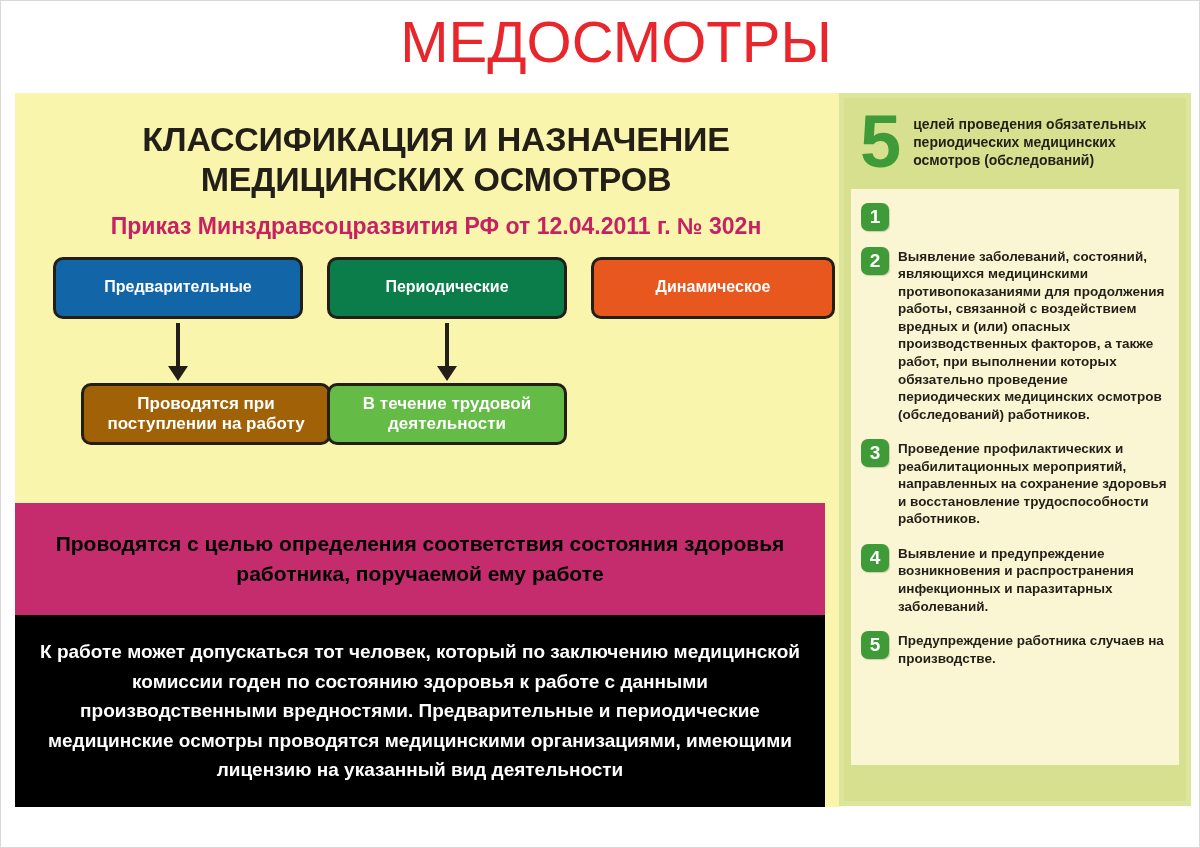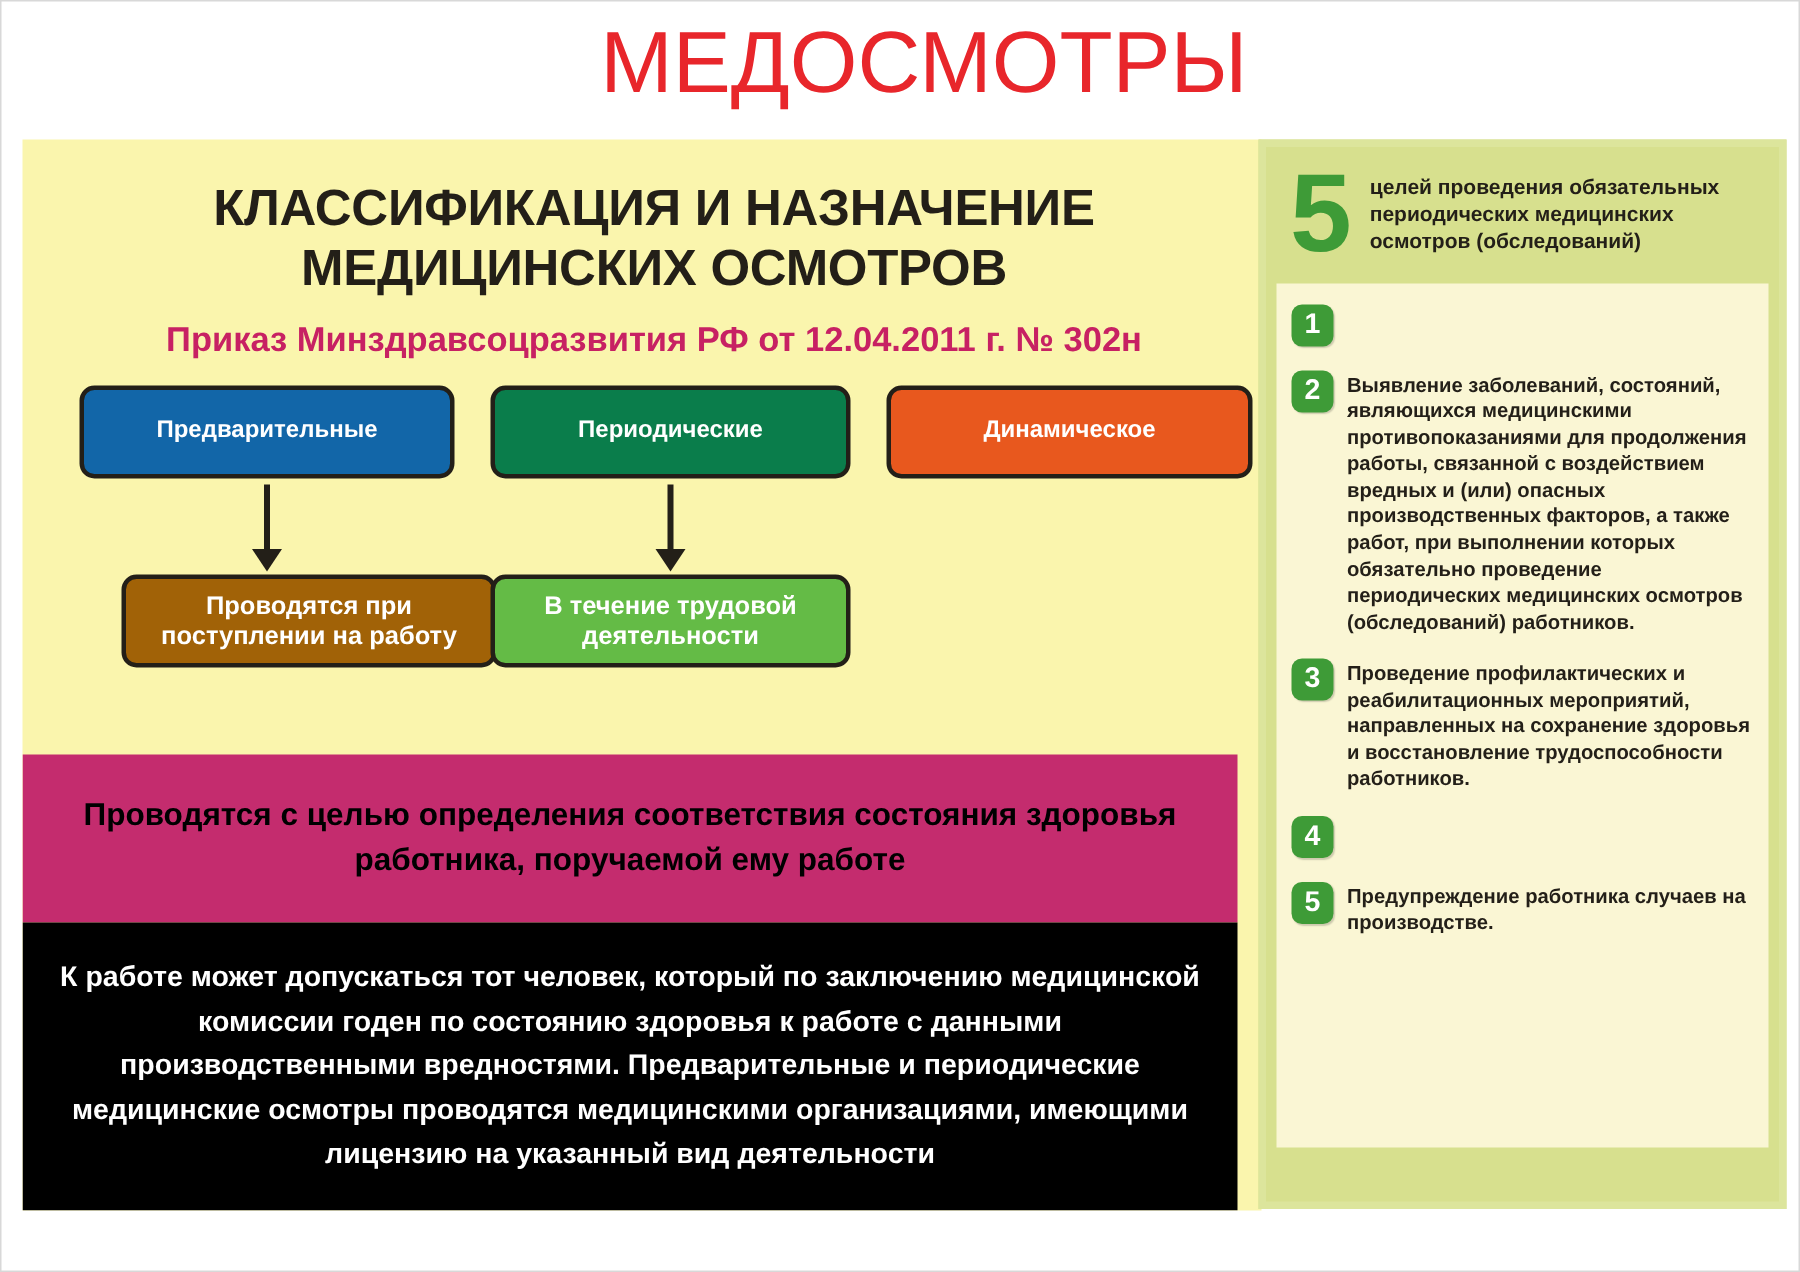--- a/index.html
+++ b/index.html
@@ -290,20 +290,21 @@
         <div class="goal-text">Выявление заболеваний, состояний, являющихся медицинскими противопоказаниями для продолжения работы, связанной с воздействием вредных и (или) опасных производственных факторов, а также работ, при выполнении которых обязательно проведение периодических медицинских осмотров (обследований) работников.</div>
       </div>
 
       <div class="goal">
         <div class="goal-badge">3</div>
         <div class="goal-text">Проведение профилактических и реабилитационных мероприятий, направленных на сохранение здоровья и восстановление трудоспособности работников.</div>
       </div>
 
       <div class="goal">
         <div class="goal-badge">4</div>
+        <div class="goal-text">Выявление и предупреждение возникновения и распространения инфекционных и паразитарных заболеваний.</div>
       </div>
 
       <div class="goal">
         <div class="goal-badge">5</div>
         <div class="goal-text">Предупреждение работника случаев на производстве.</div>
       </div>
 
     </div>
 
   </div>

